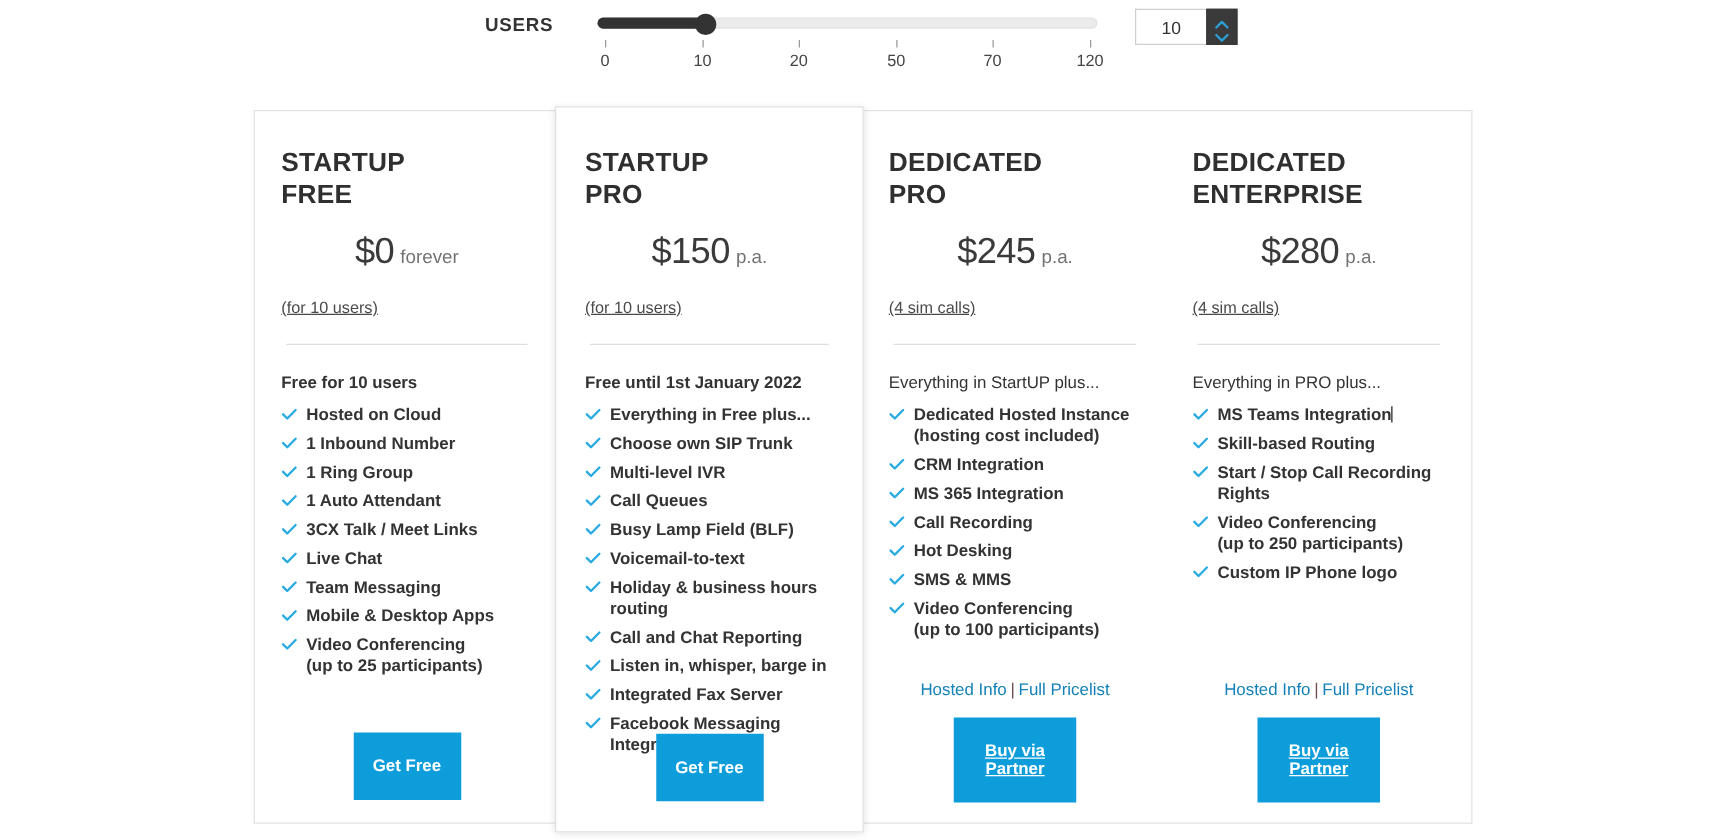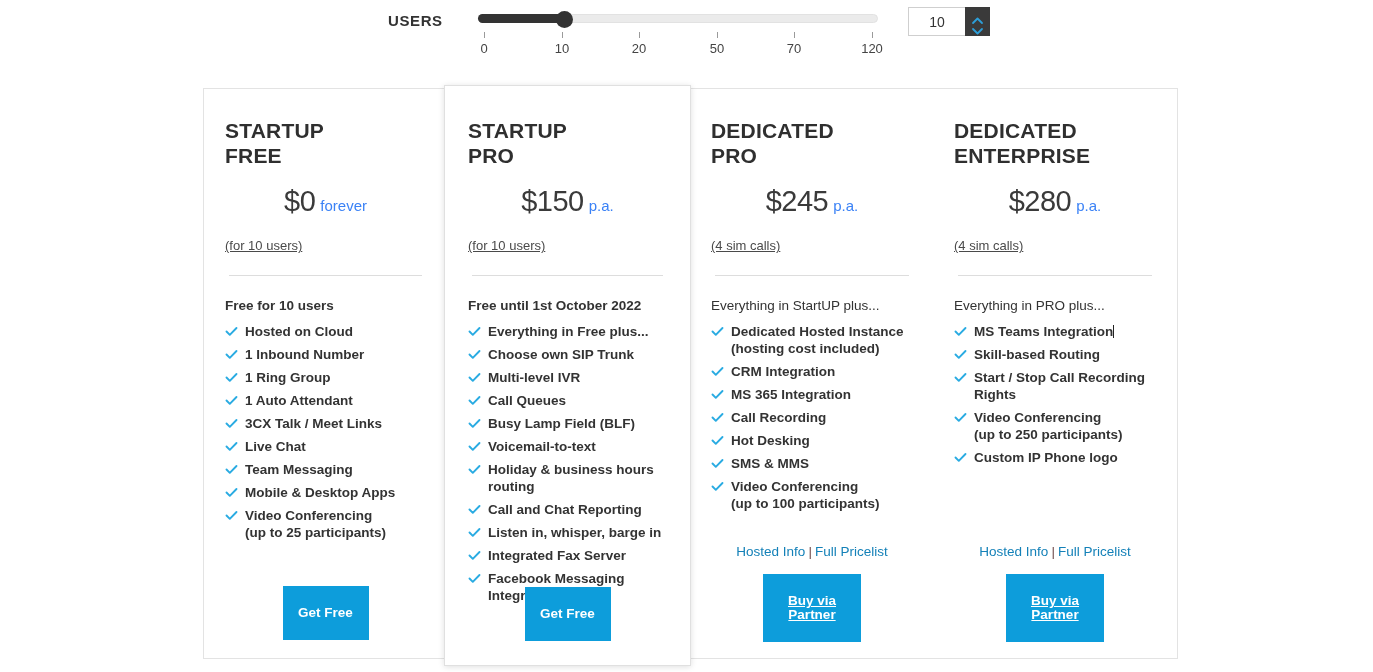--- a/index.html
+++ b/index.html
@@ -177,21 +177,21 @@
     margin-top: 17px;
     white-space: nowrap;
   }
   .price {
     font-size: 29px;
     color: #3a3a3a;
     letter-spacing: -0.5px;
   }
   .period {
     font-size: 15px;
-    color: #3b82f6;
+    color: #737373;
     margin-left: 5px;
   }
   .sub {
     text-align: left;
     font-size: 13px;
     color: #4a4a4a;
     margin-top: 20px;
     text-decoration: underline;
   }
 
@@ -369,21 +369,21 @@
     </div>
     <div class="card c2">
       <div class="card-inner">
         <div class="plan-name">
           <div>STARTUP</div>
           <div>PRO</div>
         </div>
         <div class="price-row"><span class="price">$150</span><span class="period">p.a.</span></div>
         <div class="sub">(for 10 users)</div>
         <div class="divider"></div>
-        <div class="intro bold">Free until 1st October 2022</div>
+        <div class="intro bold">Free until 1st January 2022</div>
         <ul class="feat-list">
           <li class="feat"><span class="check"><svg width="13" height="13" viewBox="0 0 13 13">
                 <polyline points="1.5,6.5 4.8,9.8 11.5,3" fill="none" stroke="#29abe2" stroke-width="1.9" stroke-linecap="round" stroke-linejoin="round"></polyline>
               </svg></span><span>Everything in Free plus...</span></li>
           <li class="feat"><span class="check"><svg width="13" height="13" viewBox="0 0 13 13">
                 <polyline points="1.5,6.5 4.8,9.8 11.5,3" fill="none" stroke="#29abe2" stroke-width="1.9" stroke-linecap="round" stroke-linejoin="round"></polyline>
               </svg></span><span>Choose own SIP Trunk</span></li>
           <li class="feat"><span class="check"><svg width="13" height="13" viewBox="0 0 13 13">
                 <polyline points="1.5,6.5 4.8,9.8 11.5,3" fill="none" stroke="#29abe2" stroke-width="1.9" stroke-linecap="round" stroke-linejoin="round"></polyline>
               </svg></span><span>Multi-level IVR</span></li>

